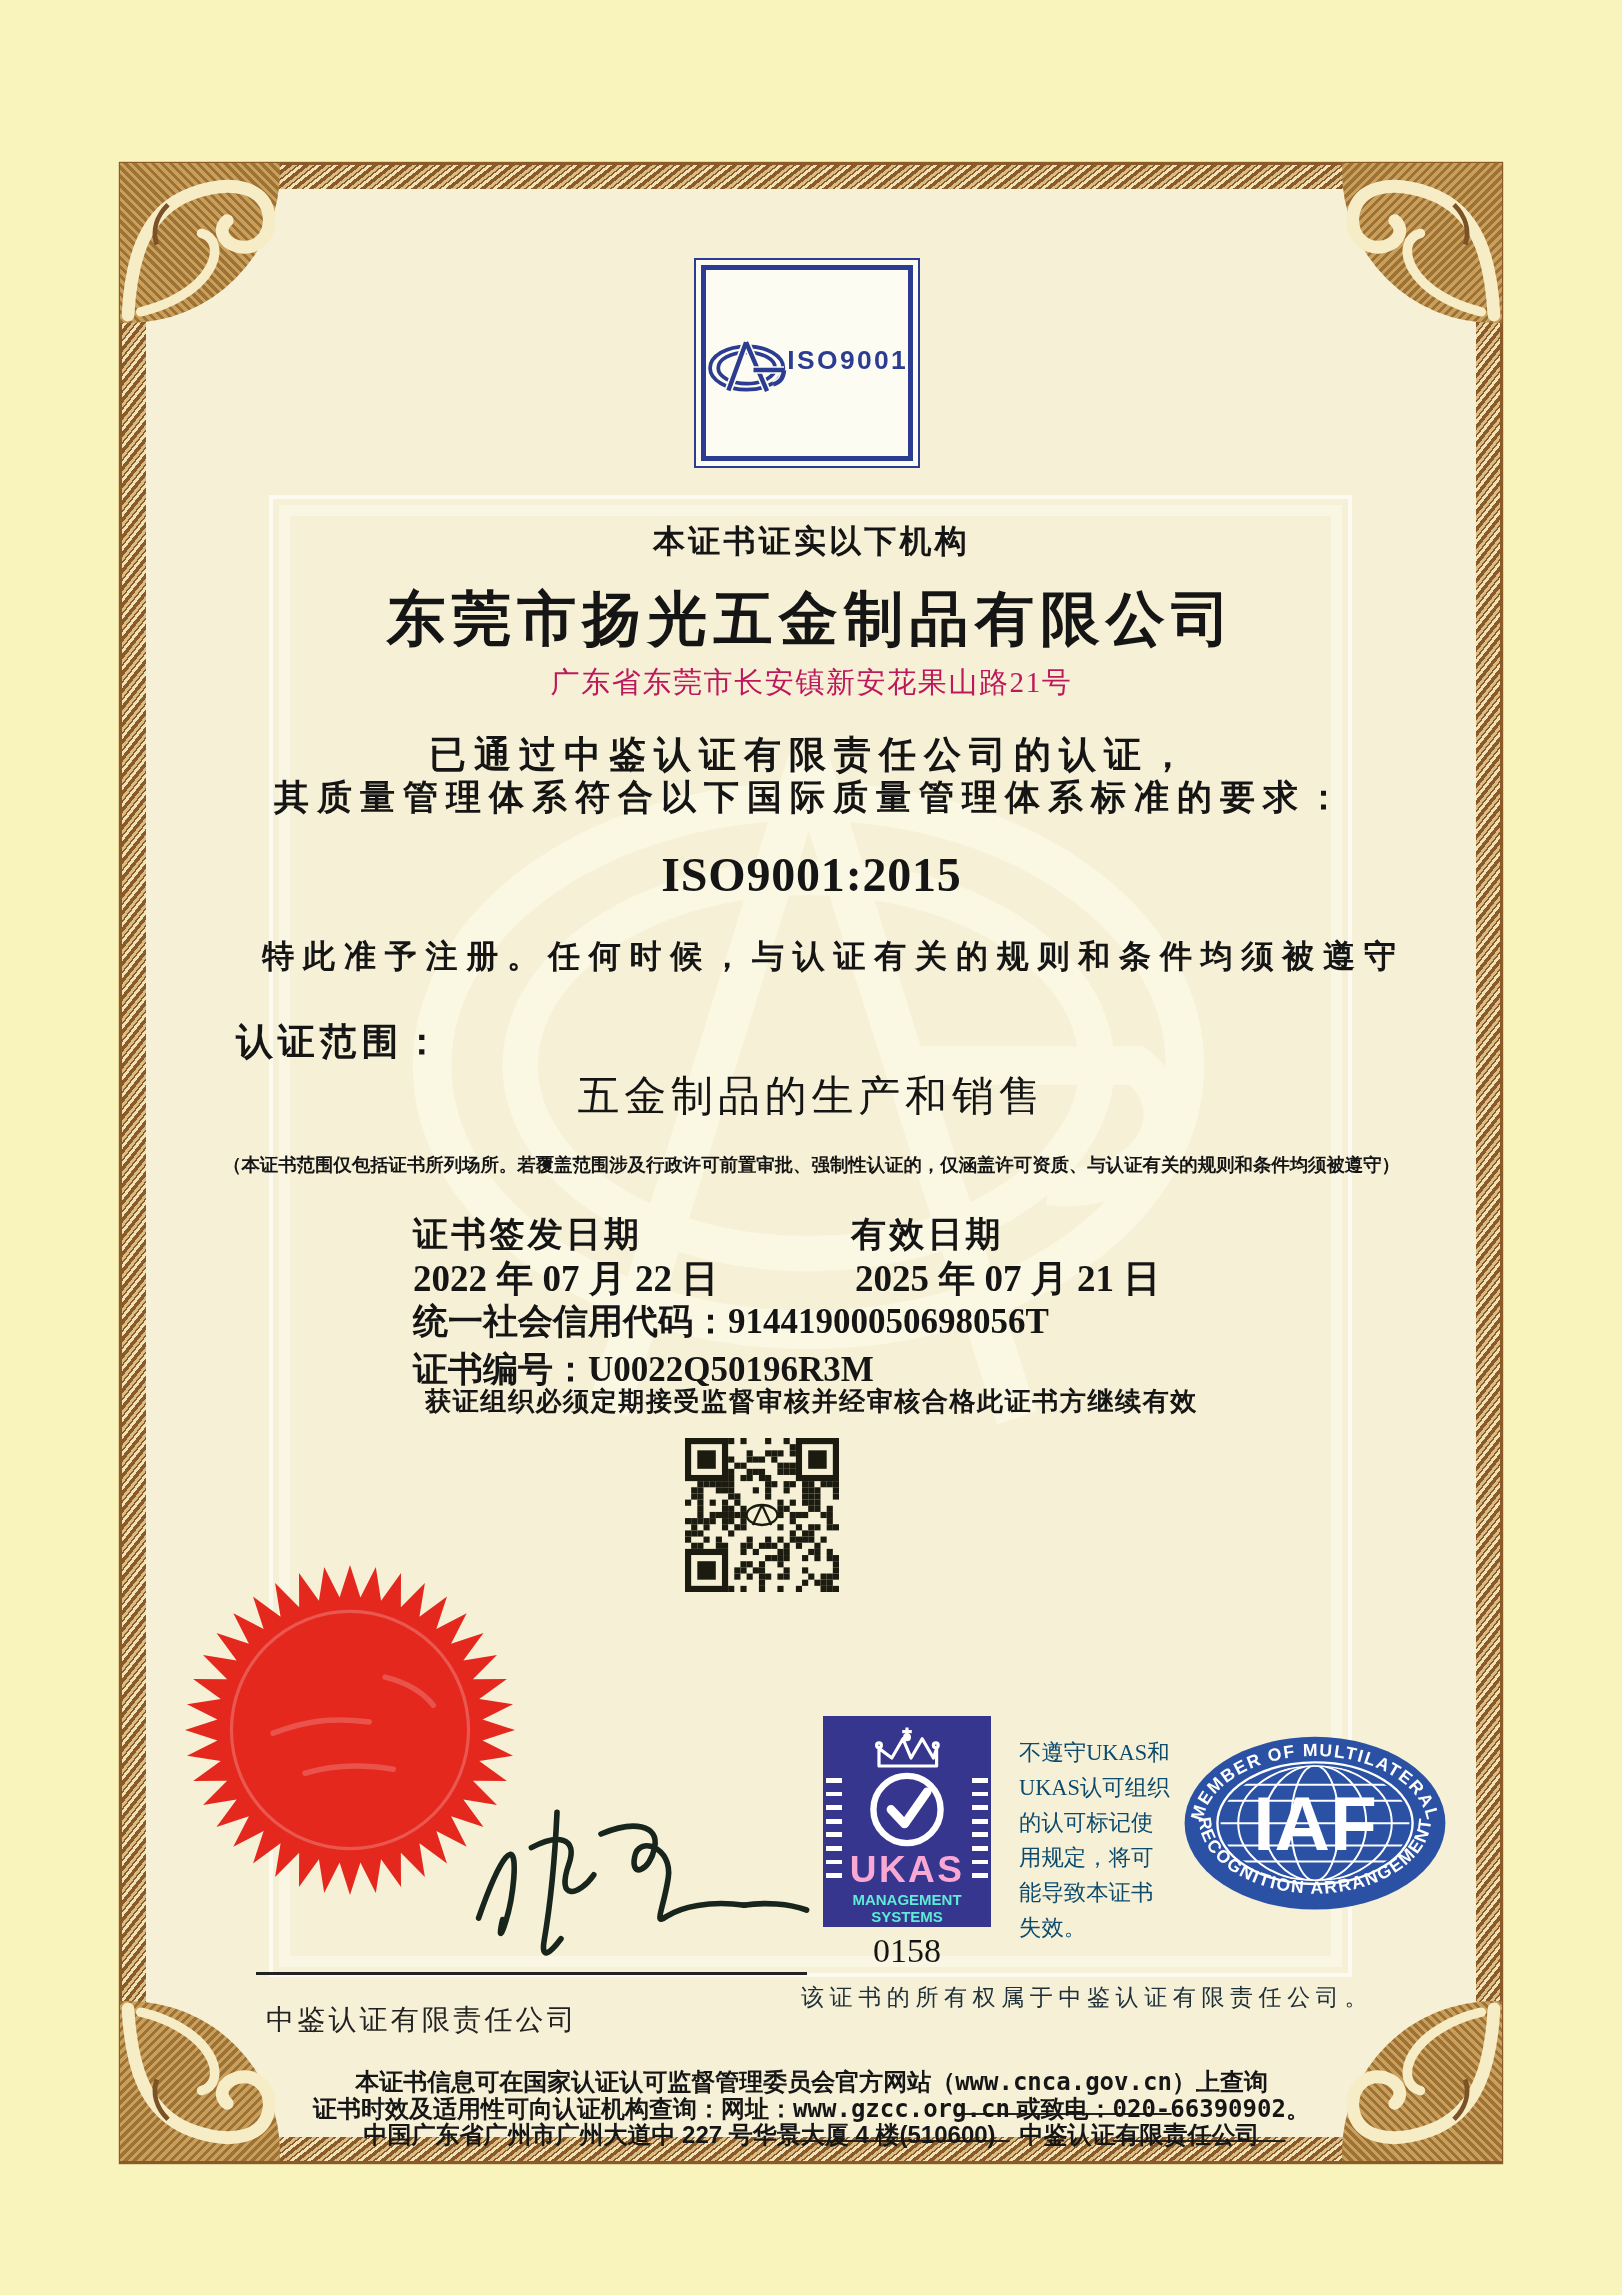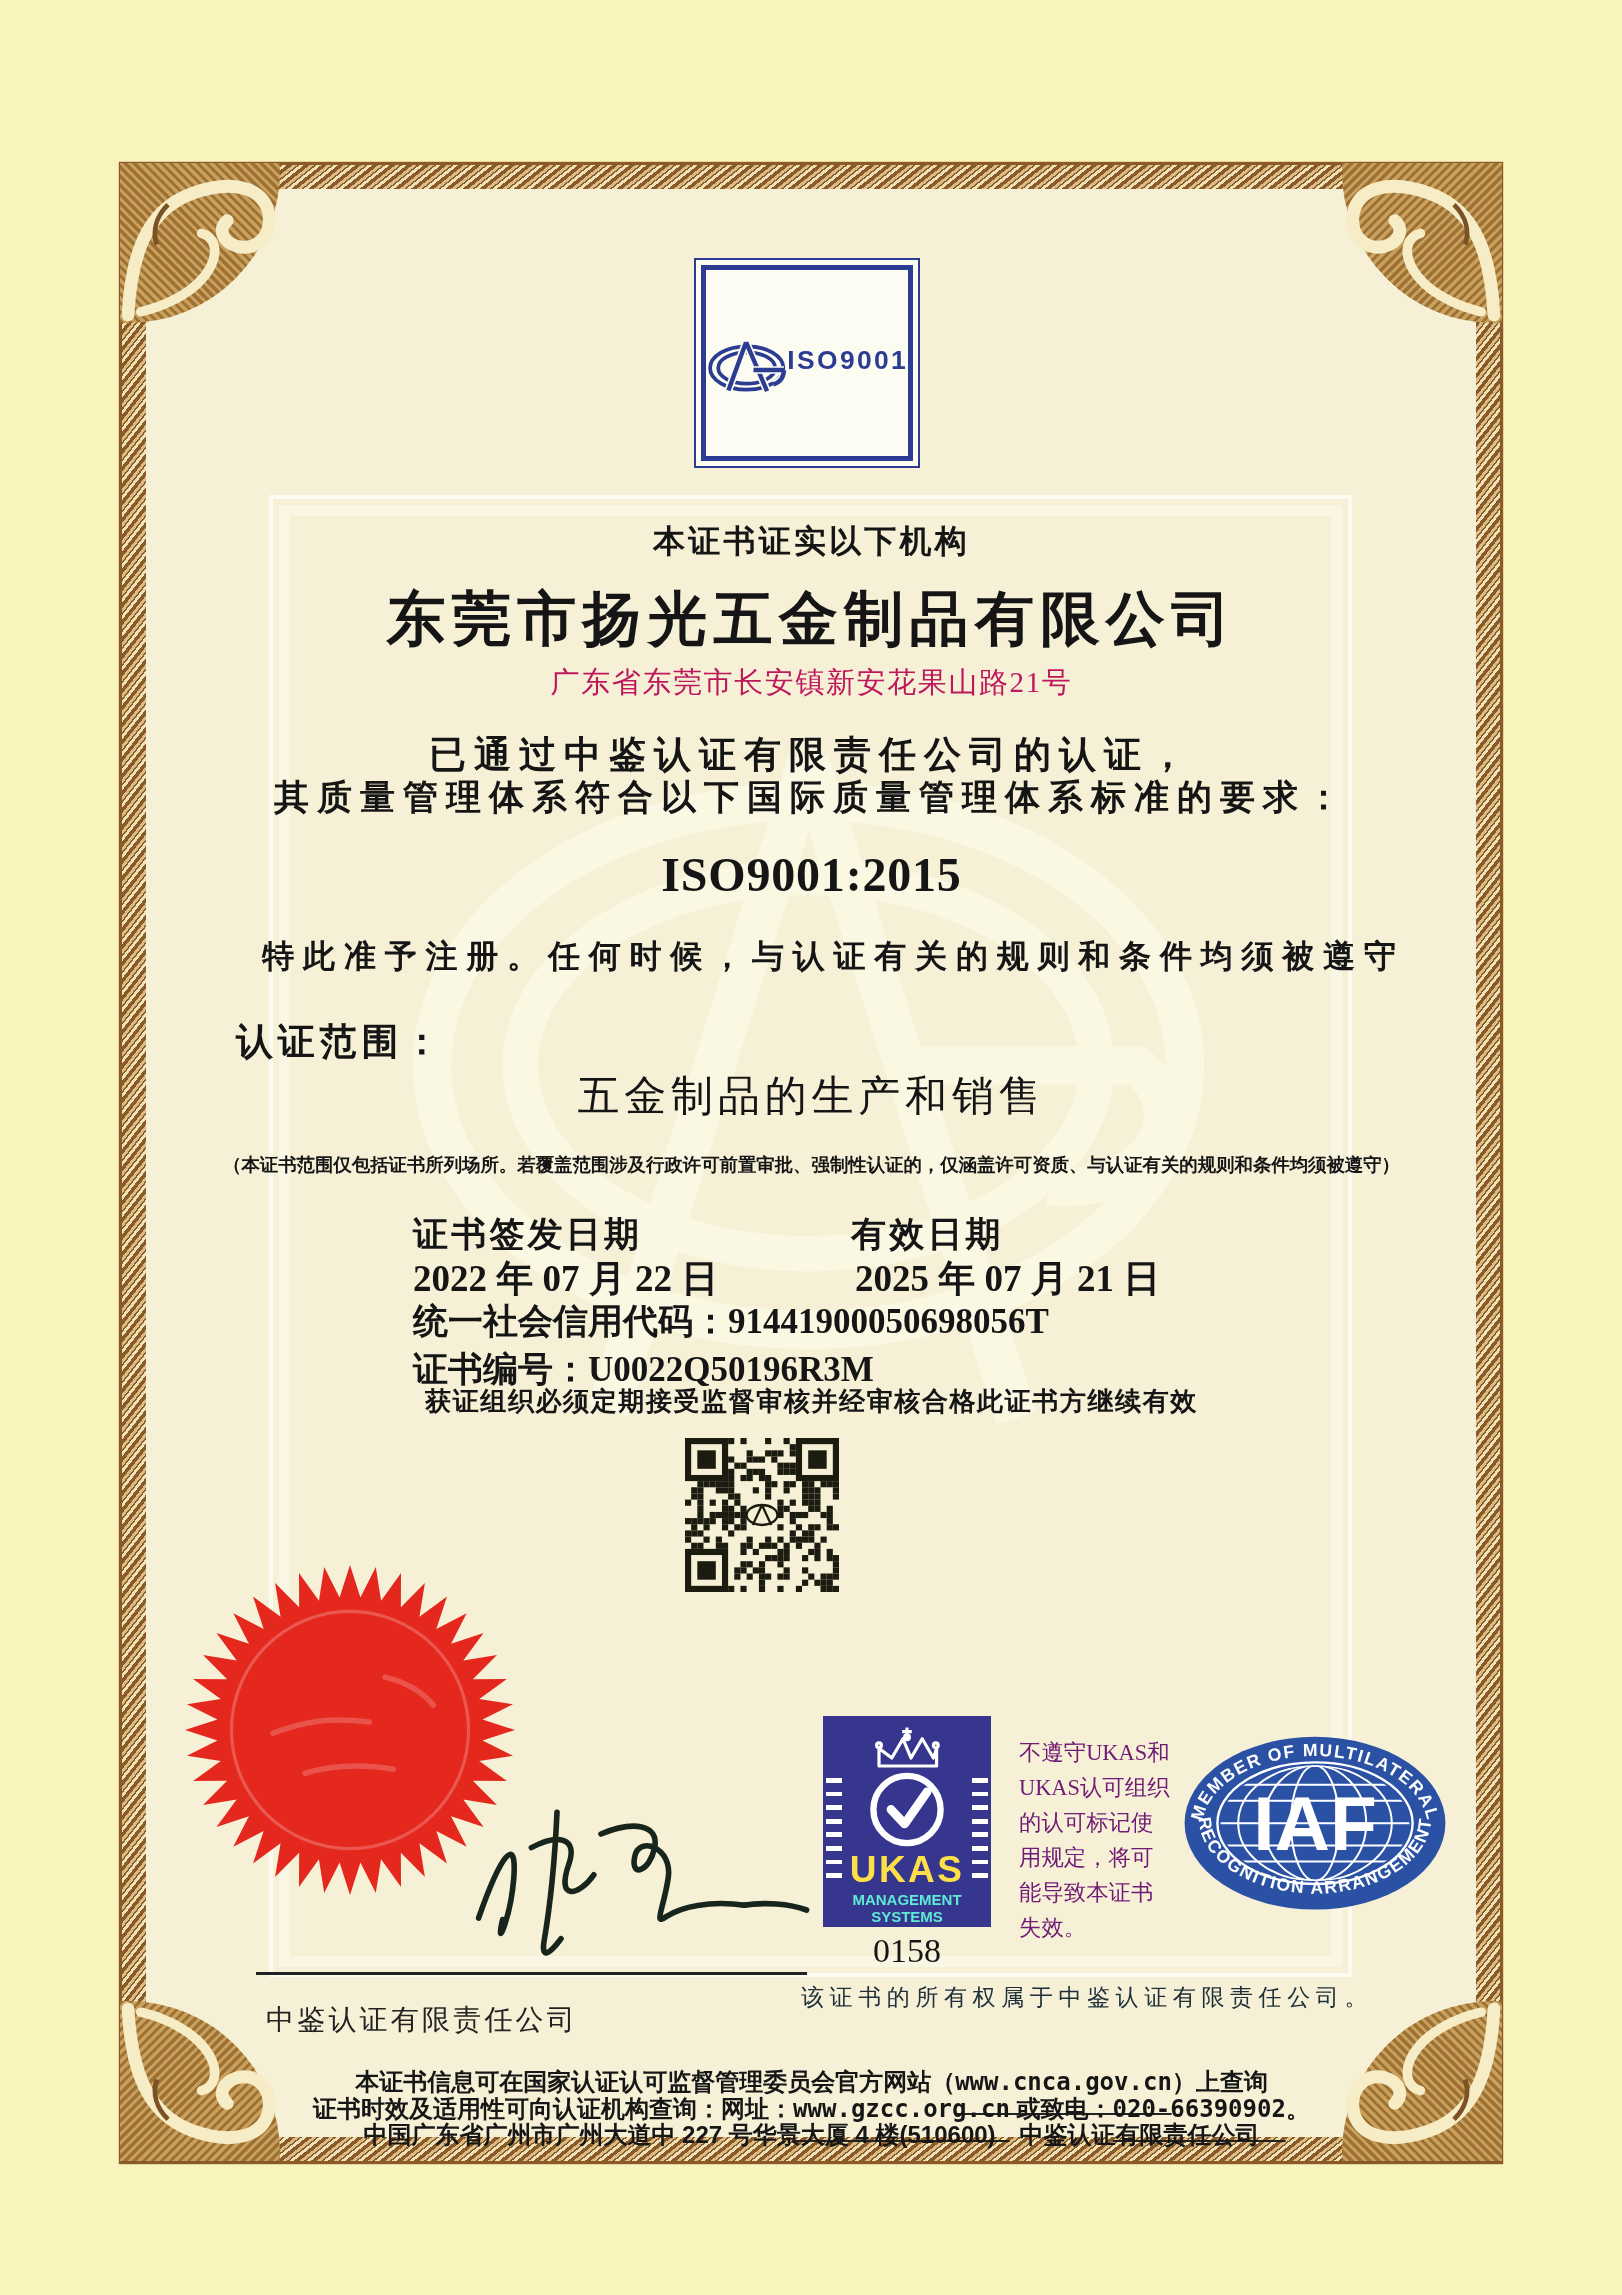--- a/index.html
+++ b/index.html
@@ -31,21 +31,21 @@
               border:4px solid rgba(255,255,255,.65);outline:11.2px solid rgba(255,255,255,.35);outline-offset:-21px;pointer-events:none;}
 
   
   .logobox{position:absolute;left:694px;top:258px;width:226px;height:210px;box-sizing:border-box;
            border:2.4px solid #2c3c92;background:#fdfcf2;padding:4.8px;z-index:3;}
   .logobox .in{width:100%;height:100%;box-sizing:border-box;border:5.6px solid #2c3c92;
                display:flex;flex-direction:row;align-items:center;justify-content:flex-start;}
   .iso-label{color:#2c3c92;font-size:26.4px;letter-spacing:2.4px;margin-top:-4.8px;}
 
   .ukasbox{position:absolute;left:823px;top:1716px;width:168px;height:211px;background:#37368f;z-index:3;}
-  .ukasword{color:#fde047;font-size:37px;font-weight:bold;letter-spacing:2.4px;text-align:center;margin-top:1.6px;}
+  .ukasword{color:#f9a8d4;font-size:37px;font-weight:bold;letter-spacing:2.4px;text-align:center;margin-top:1.6px;}
   .ukassub{color:#5eead4;font-size:15px;font-weight:bold;text-align:center;line-height:17px;}
   .dash{position:absolute;width:16px;height:104px;top:62px;
         background:repeating-linear-gradient(to bottom,#fff 0 4.8px,transparent 4.8px 13.6px);}
 
   .footer-line{font-size:24px;color:#161616;}
   .u{border-bottom:2.4px solid #222;padding-bottom:17px;}
   .sidebar-note div{white-space:nowrap;}
 </style>
 </head>
 <body>
@@ -380,21 +380,21 @@
     <svg width="168" height="77" viewBox="0 0 210 96" style="display:block;">
       <circle cx="105" cy="48" r="42" fill="none" stroke="#fff" stroke-width="8"></circle>
       <path d="M85,48 L102,66 L130,26" fill="none" stroke="#fff" stroke-width="11" stroke-linecap="round" stroke-linejoin="round"></path>
     </svg>
     <div class="ukasword san">UKAS</div>
     <div class="ukassub san">MANAGEMENT</div>
     <div class="ukassub san">SYSTEMS</div>
   </div>
   <div class="abs ser" style="left:823px;top:1932px;width:168px;text-align:center;font-size:34px;">0158</div>
 
-  <div class="abs ser sidebar-note" style="left:1019px;top:1735px;font-size:22.4px;line-height:35px;color:#701a75;">
+  <div class="abs ser sidebar-note" style="left:1019px;top:1735px;font-size:22.4px;line-height:35px;color:#0c4a6e;">
     <div>不遵守UKAS和</div>
     <div>UKAS认可组织</div>
     <div>的认可标记使</div>
     <div>用规定，将可</div>
     <div>能导致本证书</div>
     <div>失效。</div>
   </div>
 
   <svg class="abs" style="left:1183px;top:1735px;" width="264" height="178" viewBox="0 0 330 222">
     <defs>

